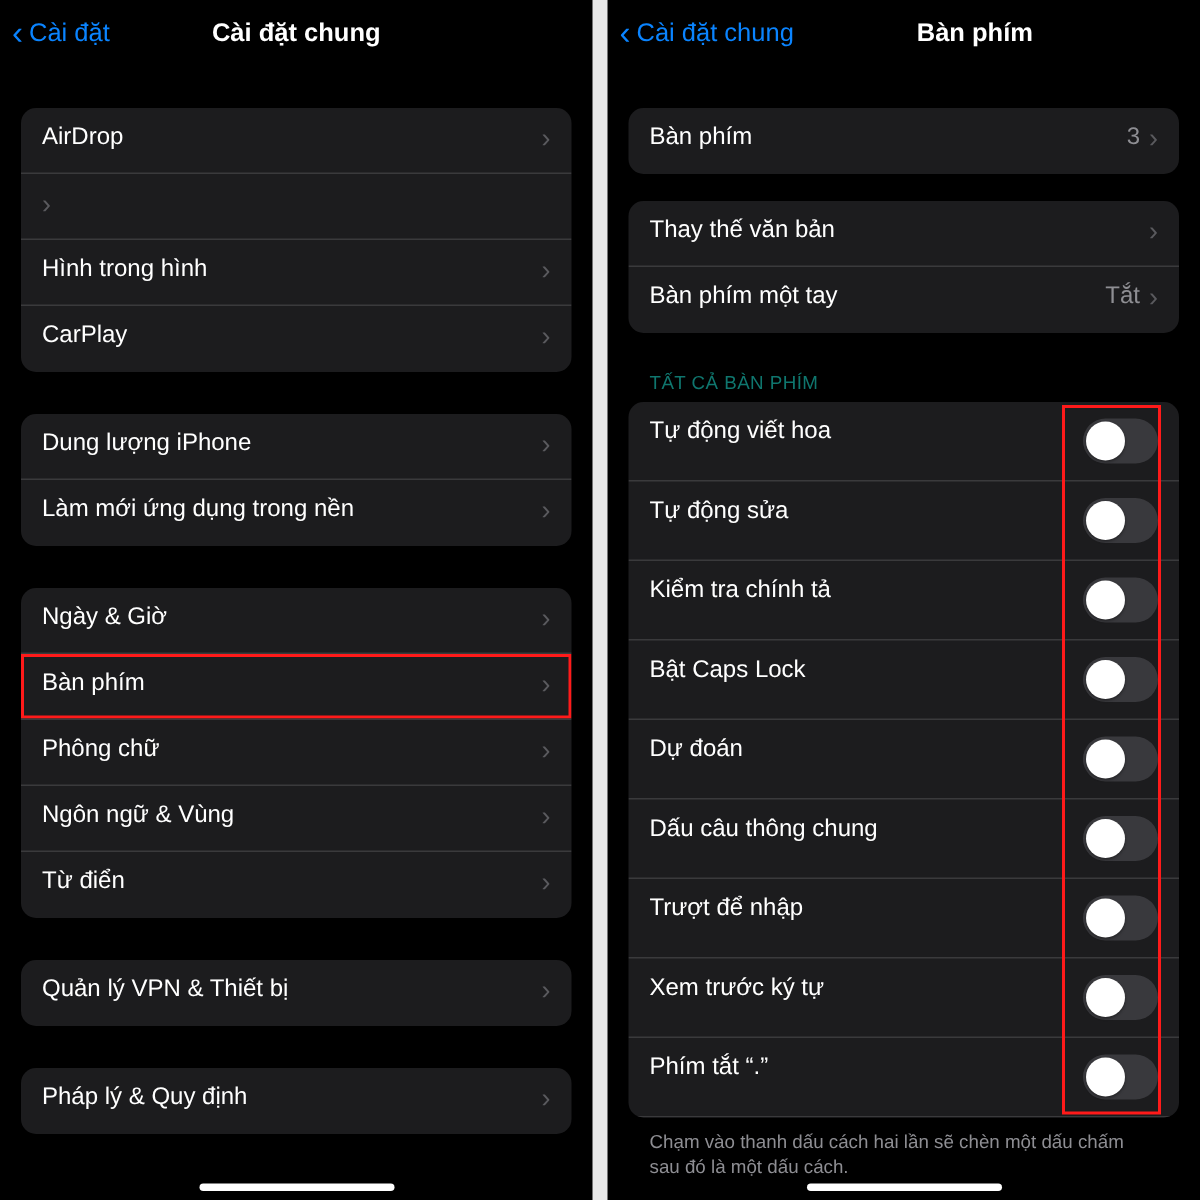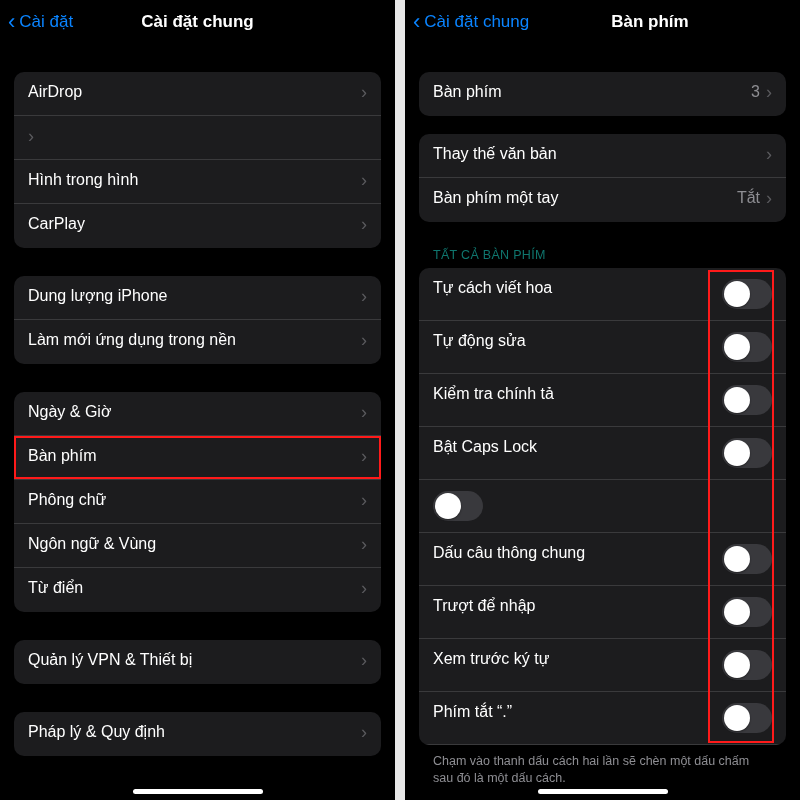--- a/index.html
+++ b/index.html
@@ -208,21 +208,21 @@
         </div>
         <div class="row">
           <span class="label">Bàn phím một tay</span>
           <span class="detail">Tắt</span>
           <span class="chev">›</span>
         </div>
       </div>
     <div class="section-header">TẤT CẢ BÀN PHÍM</div>
     <div class="group" id="rg3" style="margin-top:6px; position:relative;">
         <div class="row">
-          <span class="label">Tự cách viết hoa</span>
+          <span class="label">Tự động viết hoa</span>
           <div class="toggle">
             <div class="knob"></div>
           </div>
         </div>
         <div class="row">
           <span class="label">Tự động sửa</span>
           <div class="toggle">
             <div class="knob"></div>
           </div>
         </div>
@@ -232,20 +232,21 @@
             <div class="knob"></div>
           </div>
         </div>
         <div class="row">
           <span class="label">Bật Caps Lock</span>
           <div class="toggle">
             <div class="knob"></div>
           </div>
         </div>
         <div class="row">
+          <span class="label">Dự đoán</span>
           <div class="toggle">
             <div class="knob"></div>
           </div>
         </div>
         <div class="row">
           <span class="label">Dấu câu thông chung</span>
           <div class="toggle">
             <div class="knob"></div>
           </div>
         </div>

